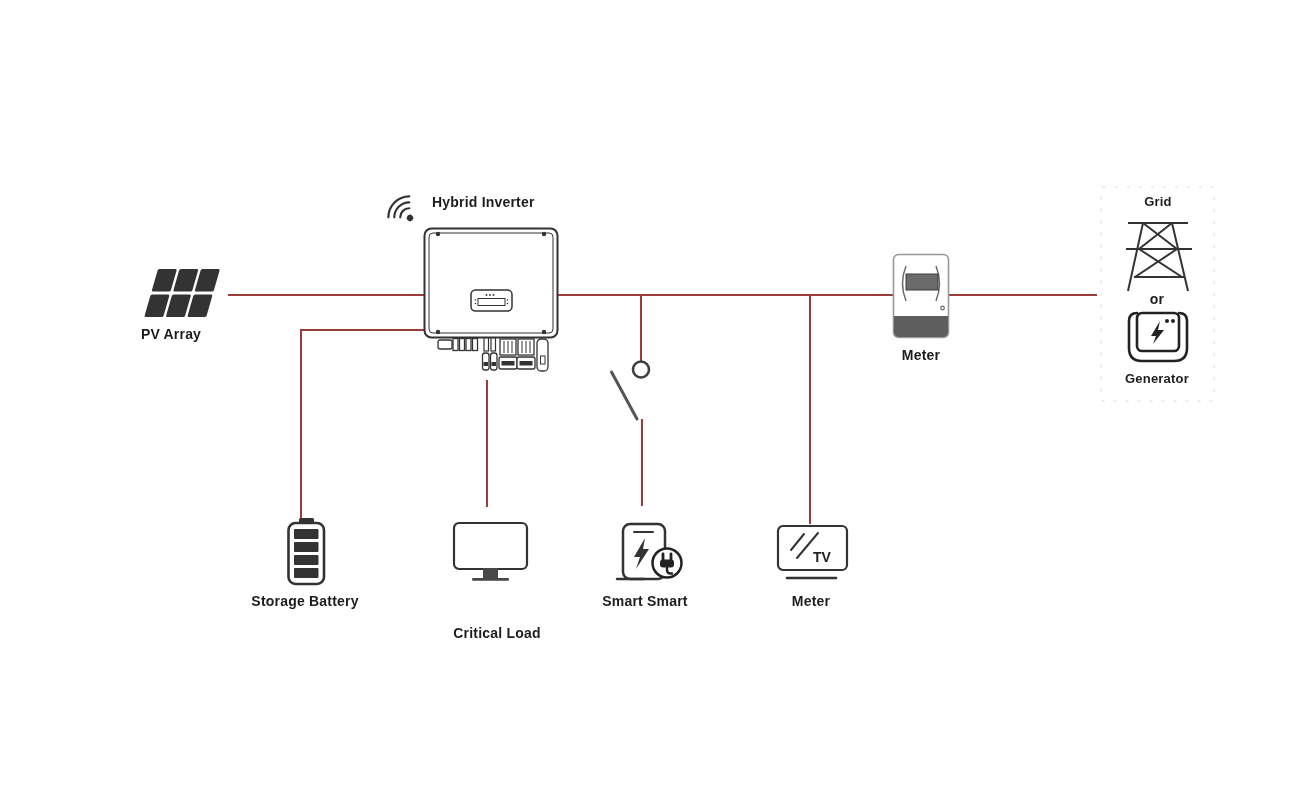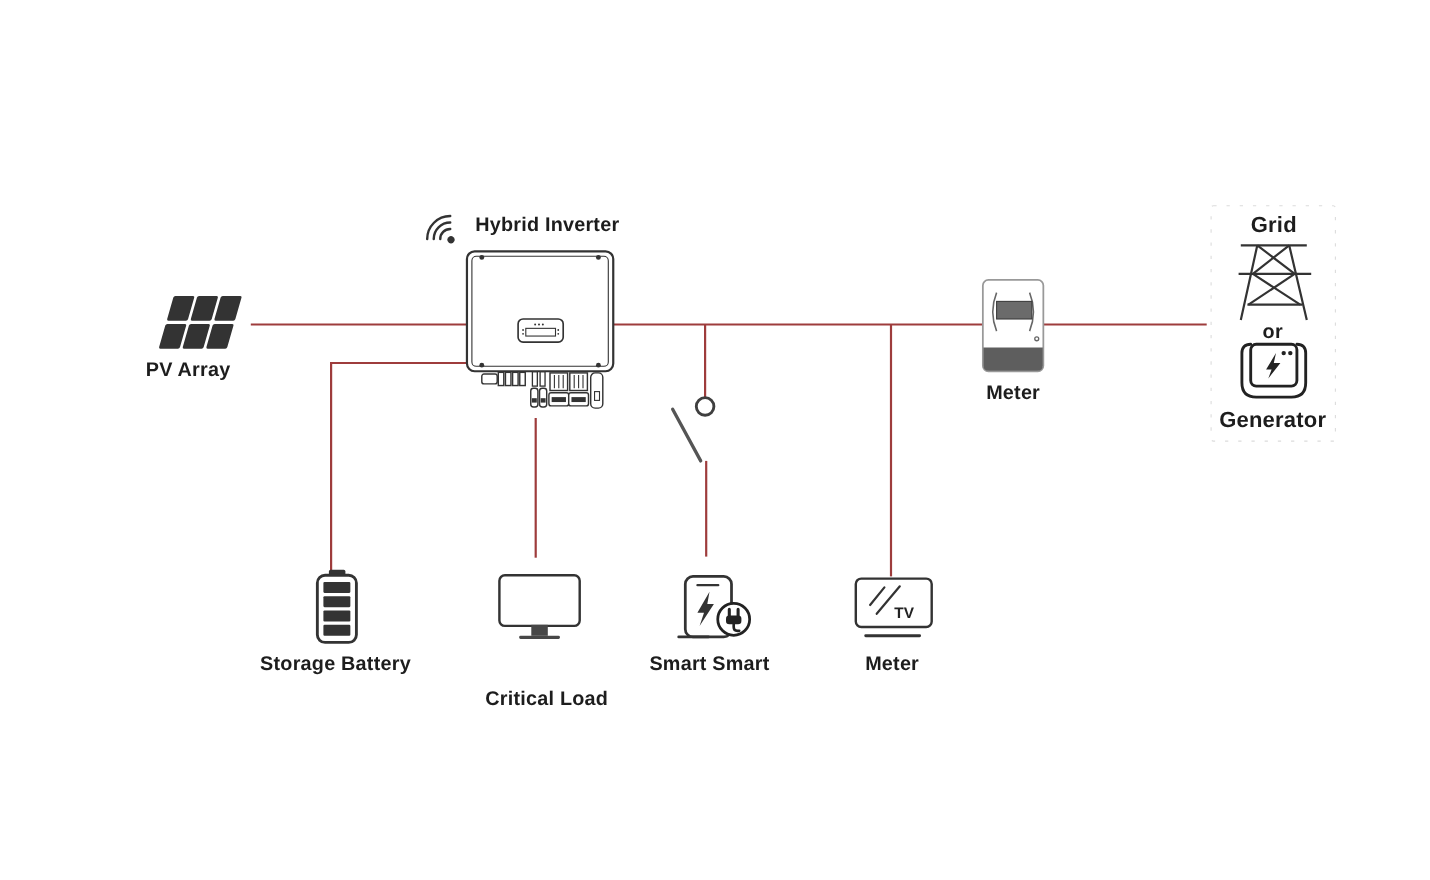--- a/index.html
+++ b/index.html
@@ -2,25 +2,25 @@
 <html style="--wire: #9e3c3c; --icon: #333333; --meter-outline: #999999; --meter-display: #6b6b6b; --meter-base: #5e5e5e;"><head>
 <meta charset="utf-8">
 <style>
   html,body{margin:0;padding:0;background:#ffffff;}
   .stage{
     position:relative;width:1300px;height:800px;background:#ffffff;overflow:hidden;
     font-family:"Liberation Sans", sans-serif;
   }
   .stage svg{position:absolute;left:0;top:0;}
   .lbl{
-    position:absolute;font-weight:700;font-size:18px;color:#1d1d1d;
+    position:absolute;font-weight:700;font-size:14px;color:#1d1d1d;
     text-align:center;white-space:nowrap;letter-spacing:0.2px;
   }
   .lbl.left{text-align:left;}
-  .lbl.big{font-size:20px;}
+  .lbl.big{font-size:13px;}
   .lbl.two-line{line-height:28px;}
   
   .wire{stroke:var(--wire,#9e3c3c);stroke-width:2;fill:none;}
   .sd{stroke:var(--icon,#333333);fill:none;}
   .fd{fill:var(--icon,#333333);stroke:none;}
   .wfill{fill:#ffffff;}
   .meter-outline{stroke:var(--meter-outline,#999999);fill:#ffffff;}
   .meter-display{fill:var(--meter-display,#6b6b6b);stroke:#3d3d3d;stroke-width:1;}
   .meter-base{fill:var(--meter-base,#5e5e5e);stroke:none;}
   .meter-thin{stroke:#666666;fill:none;}

